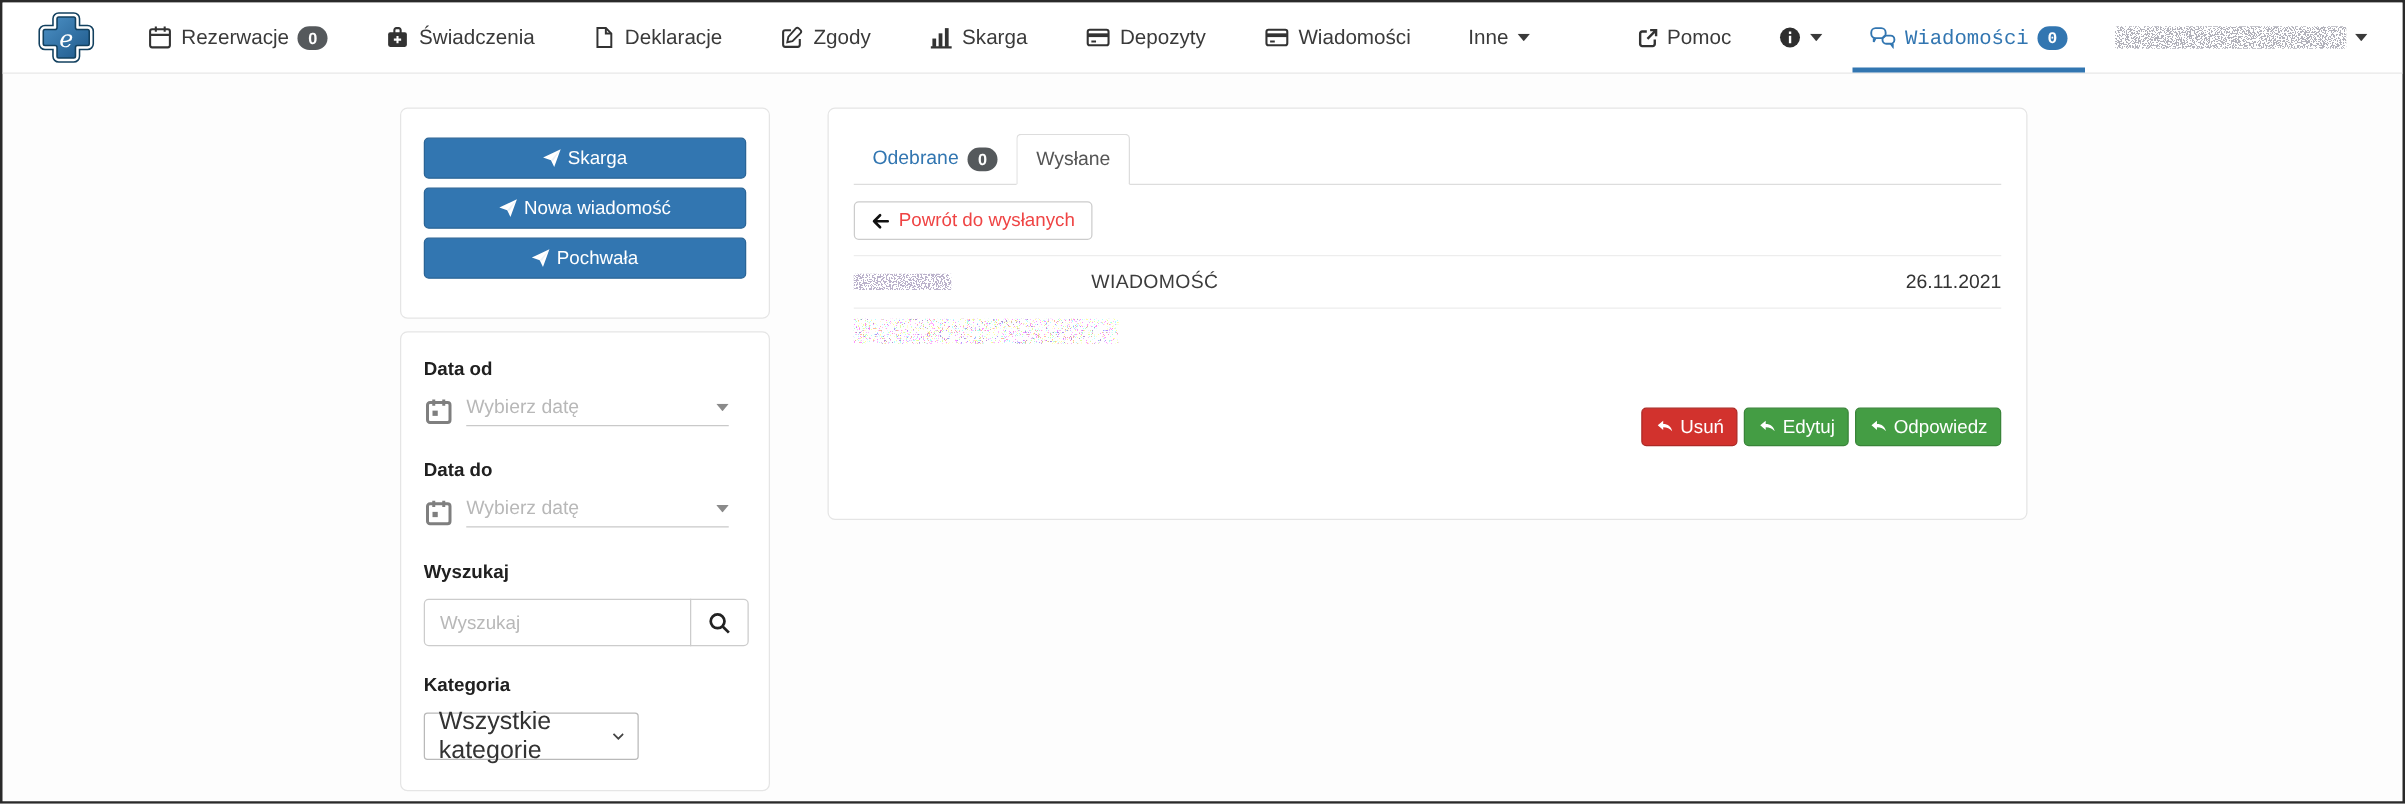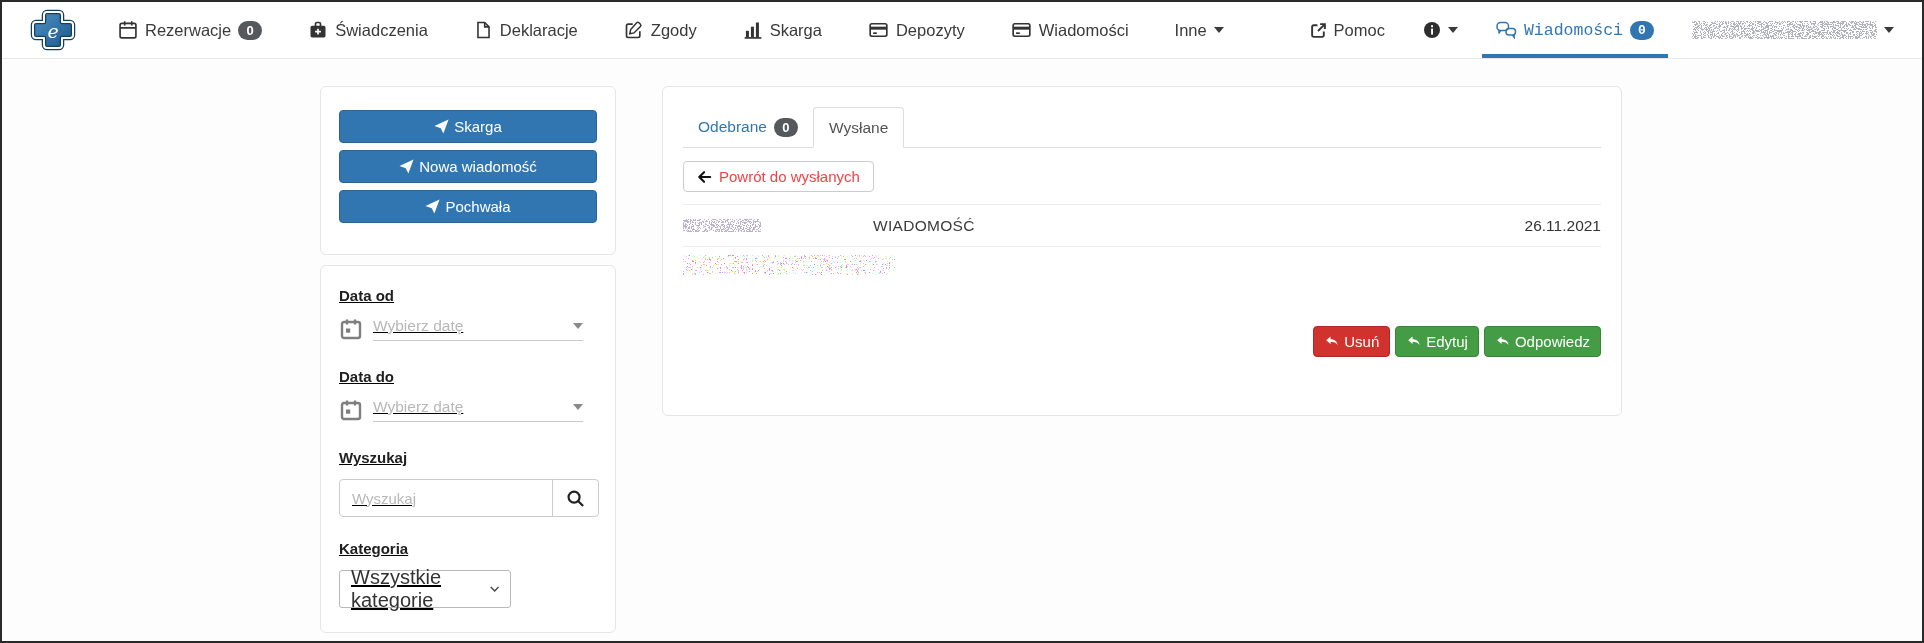--- a/index.html
+++ b/index.html
@@ -39,21 +39,21 @@
   }
   .caret-glyph { width:10px; height:6px; fill:#3a3a3a; }
   .noise-user { border-radius:2px; }
 
   
   .panel {
     position:absolute; background:#fff; border:1px solid #e5e5e5;
     border-radius:6px;
   }
   .panel-actions { left:318px; top:84px; width:296px; height:169px; padding:23px 18px; }
-  .panel-filters { left:318px; top:263px; width:296px; height:368px; padding:21px 18px;text-decoration:underline; }
+  .panel-filters { left:318px; top:263px; width:296px; height:368px; padding:21px 18px; }
 
   .btn-primary {
     width:100%; height:33px; margin-bottom:7px;
     background:#3276b1; border:1px solid #2a6496; border-radius:4px;
     color:#fff; font-size:15px; font-family:inherit;
     display:flex; align-items:center; justify-content:center; gap:5px;
     cursor:pointer;
   }
   .btn-primary svg { width:15px; height:15px; fill:#fff; }
 

